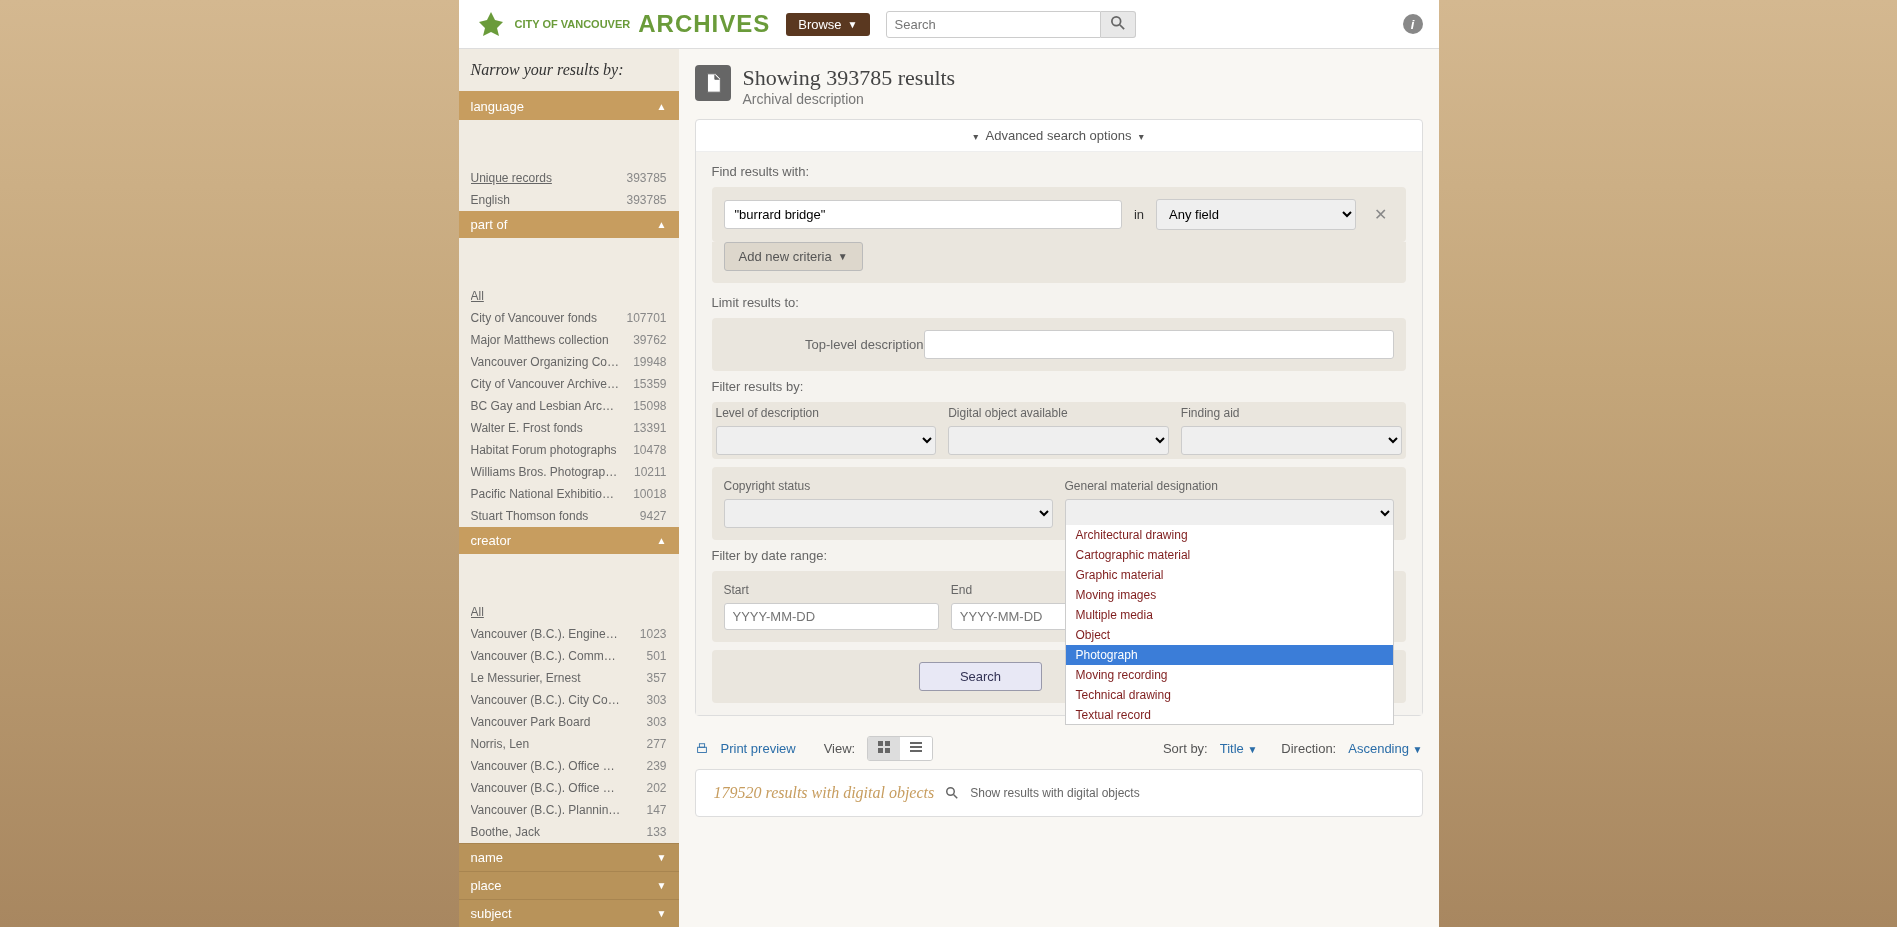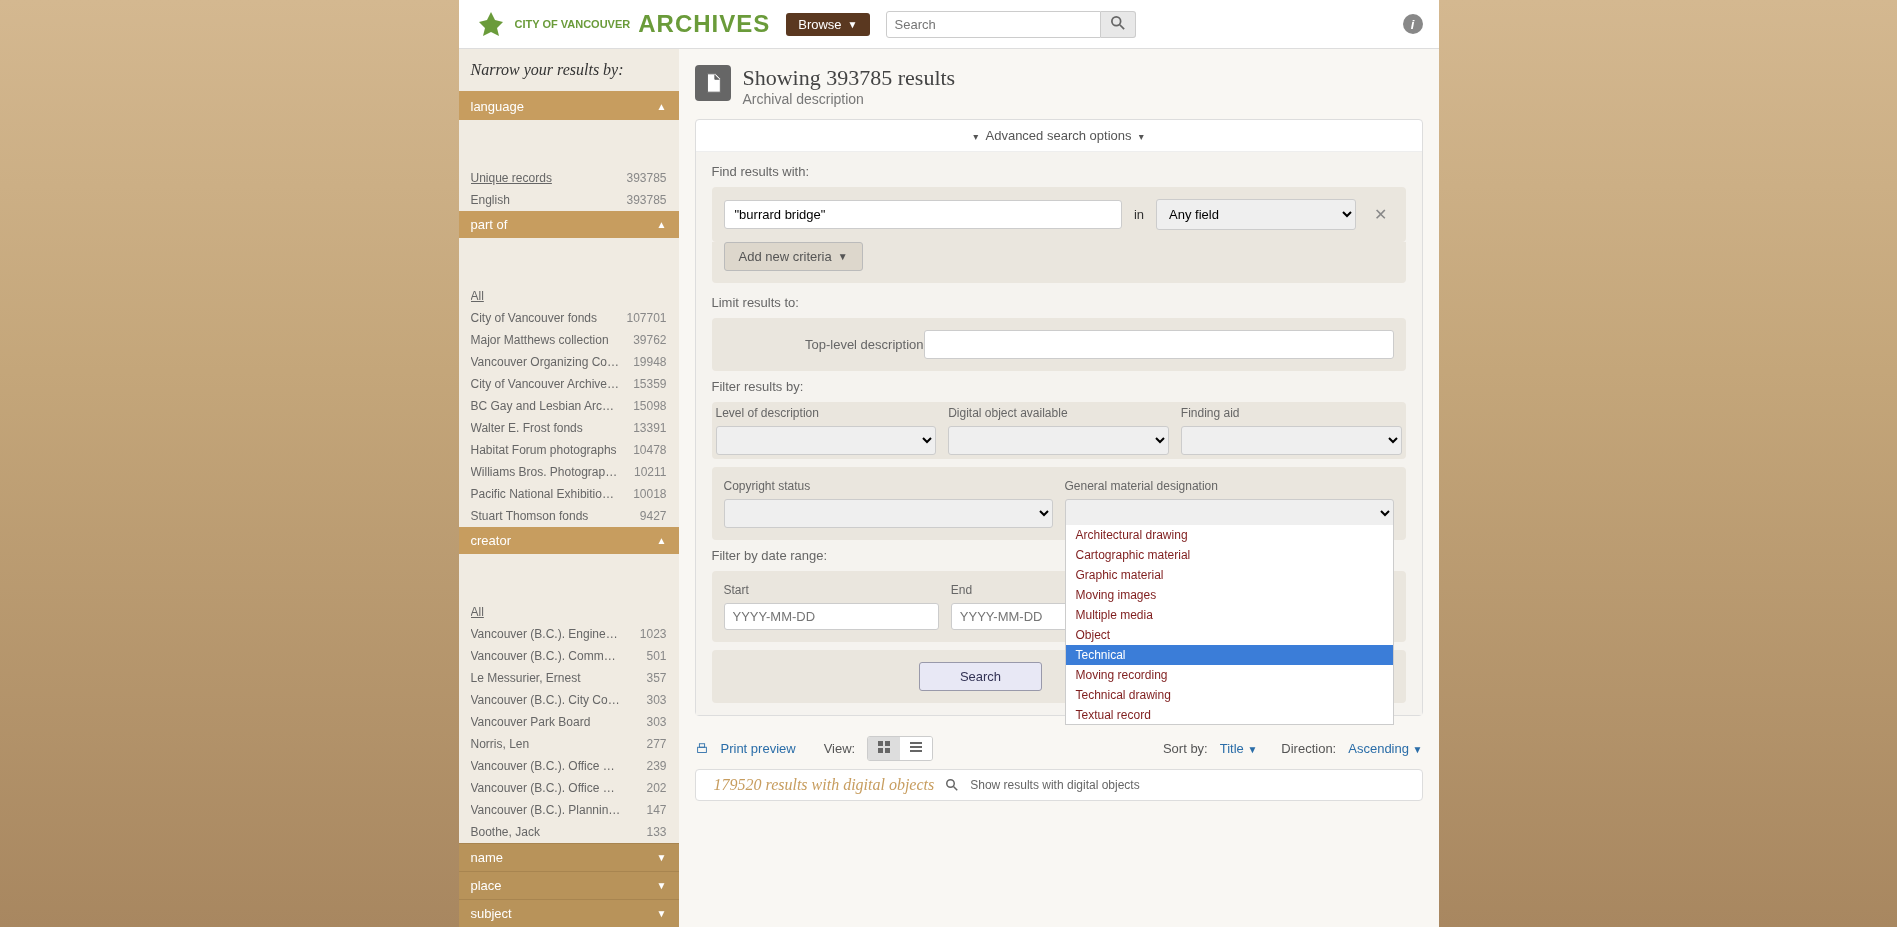--- a/index.html
+++ b/index.html
@@ -54,21 +54,21 @@
 .action-row { display: flex; justify-content: center; gap: 40px; padding: 12px; background: #eae6de; border-radius: 4px; }
 .search-action-btn { background: #e8e8f5; border: 1px solid #99a; padding: 6px 40px; border-radius: 3px; cursor: pointer; font-size: 13px; color: #335; }
 .reset-action-btn { background: #f5e0e0; border: 1px solid #c99; padding: 6px 40px; border-radius: 3px; cursor: pointer; font-size: 13px; color: #833; }
 .toolbar { display: flex; align-items: center; gap: 12px; padding: 8px 0; font-size: 13px; color: #555; }
 .toolbar .spacer { flex: 1; }
 .print-link { color: #2a6da8; cursor: pointer; }
 .view-toggle { display: flex; border: 1px solid #ccc; border-radius: 3px; overflow: hidden; }
 .view-btn { padding: 4px 10px; background: #fff; border: none; cursor: pointer; color: #666; }
 .view-btn.active { background: #ddd; }
 .sort-link { color: #2a6da8; cursor: pointer; }
-.digital-banner { background: #fff; border: 1px solid #ddd; border-radius: 4px; padding: 6px 18px; display: flex; align-items: center; gap: 12px; }
+.digital-banner { background: #fff; border: 1px solid #ddd; border-radius: 4px; padding: 14px 18px; display: flex; align-items: center; gap: 12px; }
 .digital-title { font-family: Georgia, serif; font-style: italic; color: #c79d5f; font-size: 16px; }
 .digital-link { color: #666; font-size: 12px; cursor: pointer; }
 .chevron { font-size: 10px; }
 </style>
 </head>
 <body>
 <div class="bg-image"></div>
 
 <div class="container">
   <div class="header">
@@ -300,21 +300,21 @@
               <label>General material designation</label>
               <select><option></option></select>
             </div>
             <div class="dropdown-open" id="gmd-dropdown">
                 <div class="dropdown-option">Architectural drawing</div>
                 <div class="dropdown-option">Cartographic material</div>
                 <div class="dropdown-option">Graphic material</div>
                 <div class="dropdown-option">Moving images</div>
                 <div class="dropdown-option">Multiple media</div>
                 <div class="dropdown-option">Object</div>
-                <div class="dropdown-option highlighted">Technical</div>
+                <div class="dropdown-option highlighted">Photograph</div>
                 <div class="dropdown-option">Moving recording</div>
                 <div class="dropdown-option">Technical drawing</div>
                 <div class="dropdown-option">Textual record</div>
               </div>
           </div>
 
           <div class="section-label" style="margin-top:0">Filter by date range:</div>
           <div class="date-grid">
             <div class="filter-field">
               <label>Start</label>

